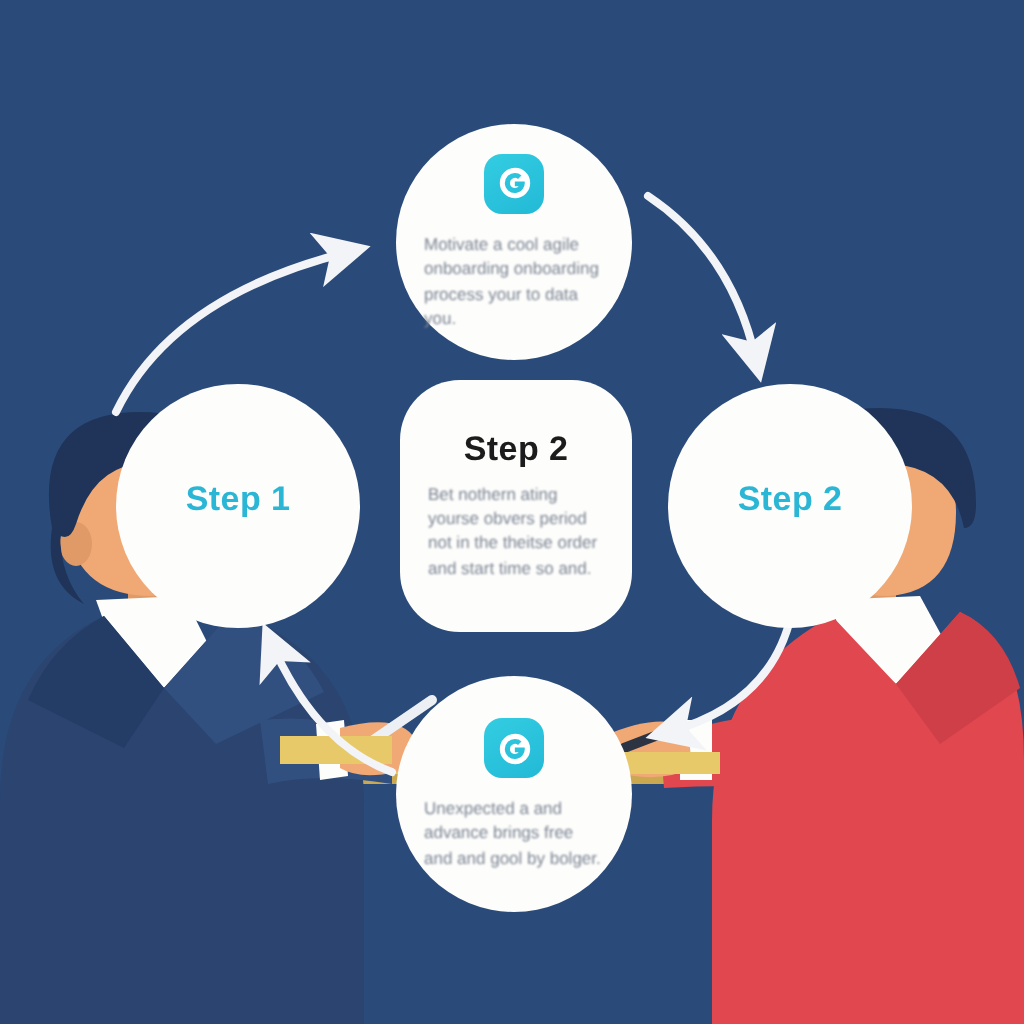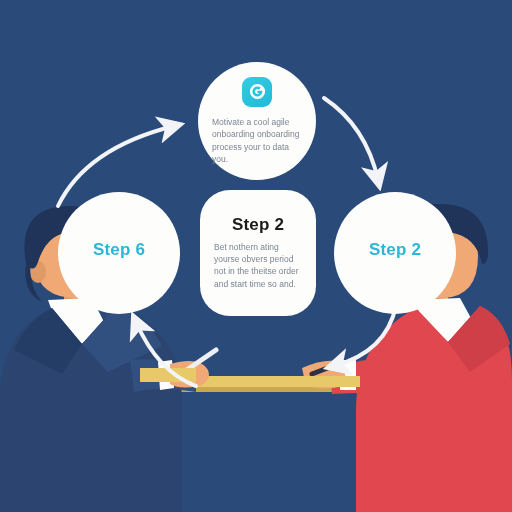--- a/index.html
+++ b/index.html
@@ -194,26 +194,34 @@
   <div class="node circle" id="node-top">
     <div class="app-icon">
       <svg width="19" height="19" viewBox="0 0 24 24">
         <path d="M12 2.4A9.6 9.6 0 1 0 21.6 12a9.6 9.6 0 0 0-9.6-9.6Zm0 3.3a6.3 6.3 0 0 1 4.1 1.5l-2.2 2.2A3.2 3.2 0 0 0 8.8 12a3.2 3.2 0 0 0 5.6 2.1h-2.5v-3h6.2A6.3 6.3 0 1 1 12 5.7Z" fill="#ffffff"></path>
       </svg>
     </div>
     <p class="node-body">Motivate a cool agile onboarding onboarding process your to data you.</p>
   </div>
 
   <div class="node circle" id="node-left">
-    <h3 class="node-title cyan blurry">Step 6</h3>
+    <h3 class="node-title cyan blurry">Step 1</h3>
   </div>
 
   <div class="node rounded" id="node-center">
     <h3 class="node-title dark blurry">Step 2</h3>
     <p class="node-body">Bet nothern ating yourse obvers period not in the theitse order and start time so and.</p>
   </div>
 
   <div class="node circle" id="node-right">
     <h3 class="node-title cyan blurry">Step 2</h3>
   </div>
 
+  <div class="node circle" id="node-bottom">
+    <div class="app-icon">
+      <svg width="19" height="19" viewBox="0 0 24 24">
+        <path d="M12 2.4A9.6 9.6 0 1 0 21.6 12a9.6 9.6 0 0 0-9.6-9.6Zm0 3.3a6.3 6.3 0 0 1 4.1 1.5l-2.2 2.2A3.2 3.2 0 0 0 8.8 12a3.2 3.2 0 0 0 5.6 2.1h-2.5v-3h6.2A6.3 6.3 0 1 1 12 5.7Z" fill="#ffffff"></path>
+      </svg>
+    </div>
+    <p class="node-body">Unexpected a and advance brings free and and gool by bolger.</p>
+  </div>
 
 </div>
 
 </body></html>

